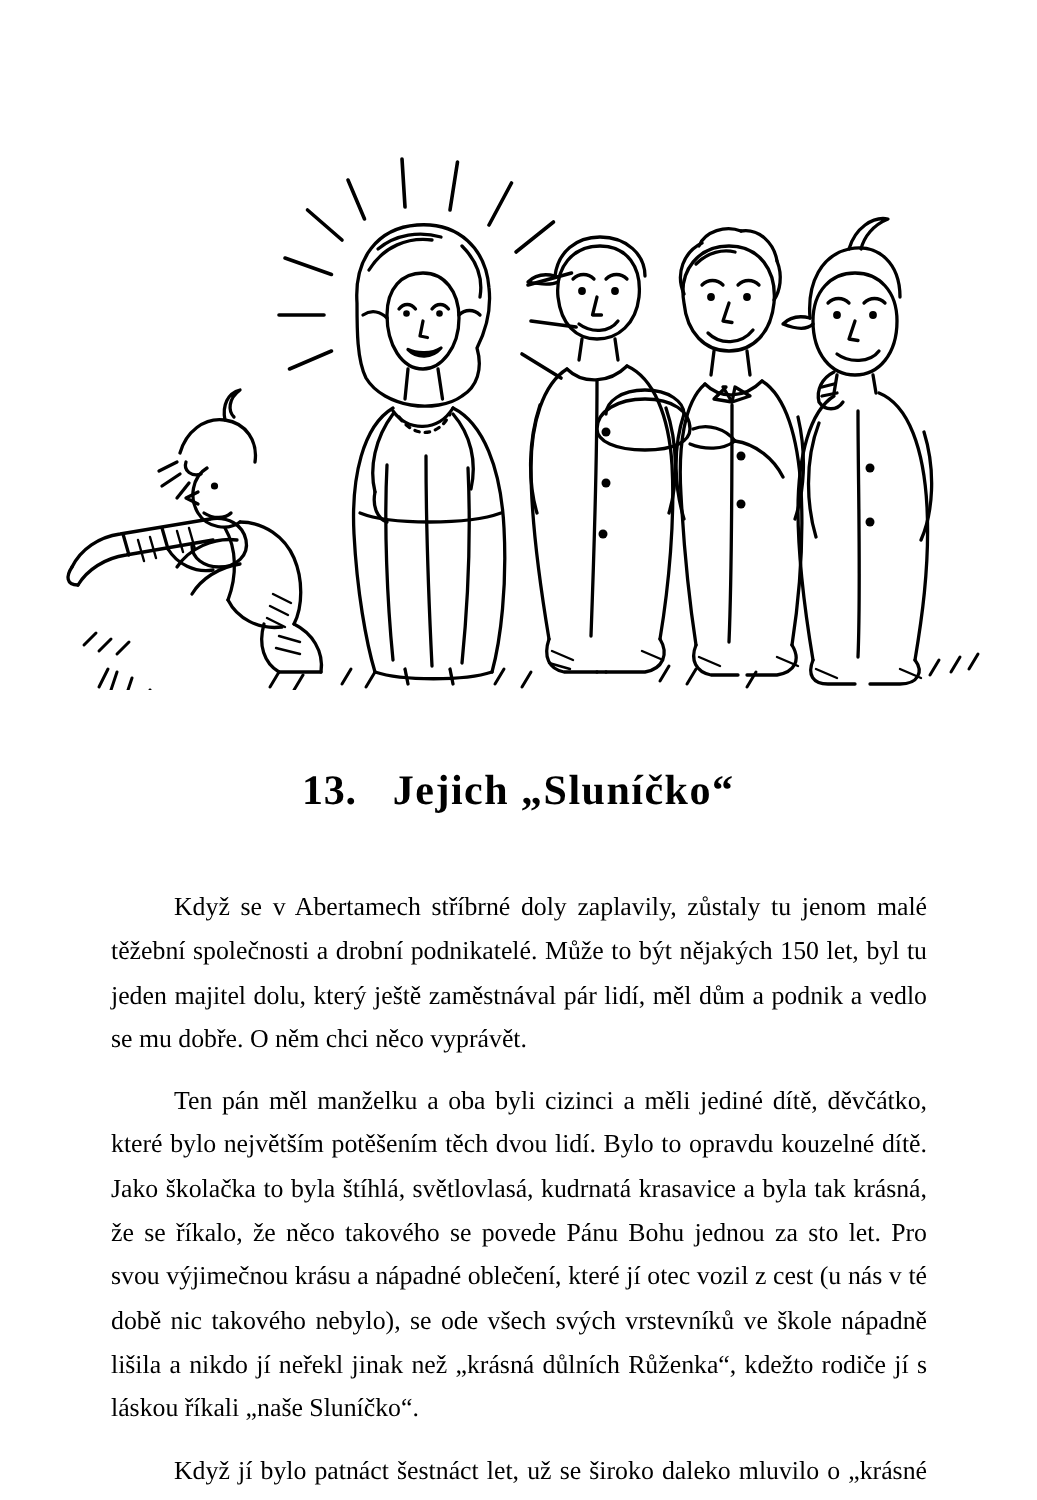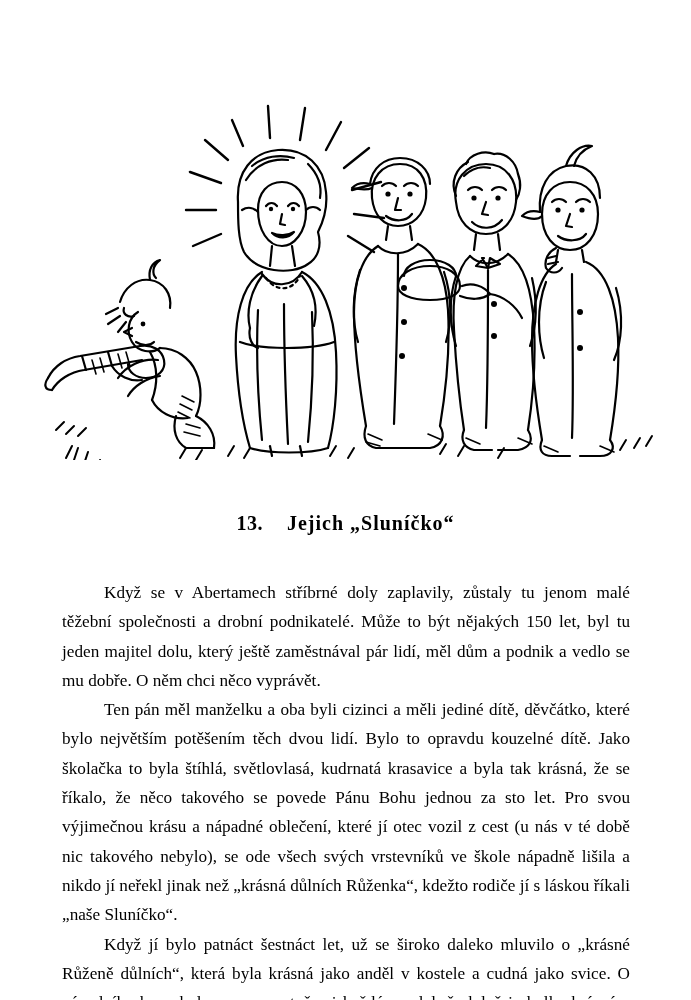--- a/index.html
+++ b/index.html
@@ -32,21 +32,21 @@
   }
 
   
   .chapter-heading {
     position: absolute;
     left: 0;
     top: 512px;
     width: 691px;
     text-align: center;
     font-family: "Liberation Serif", serif;
-    font-size: 20px;
+    font-size: 28px;
     font-weight: bold;
     letter-spacing: 0.5px;
   }
   .chapter-heading .num {
     margin-right: 24px;
   }
   .chapter-heading .title {
     letter-spacing: 1px;
   }
 
@@ -56,21 +56,21 @@
     left: 62px;
     top: 578px;
     width: 568px;
     font-size: 17.2px;
     line-height: 29.3px;
     text-align: justify;
     text-justify: inter-word;
     hyphens: none;
   }
   .body-text p {
-    margin: 0;
+    margin: 12px;
     text-indent: 42px;
   }
 </style>
 </head>
 <body>
 
 <div class="page">
 
   <div class="illustration">
     <svg viewBox="0 0 691 400" xmlns="http://www.w3.org/2000/svg" fill="none" stroke="#000" stroke-width="2.2" stroke-linecap="round" stroke-linejoin="round">

